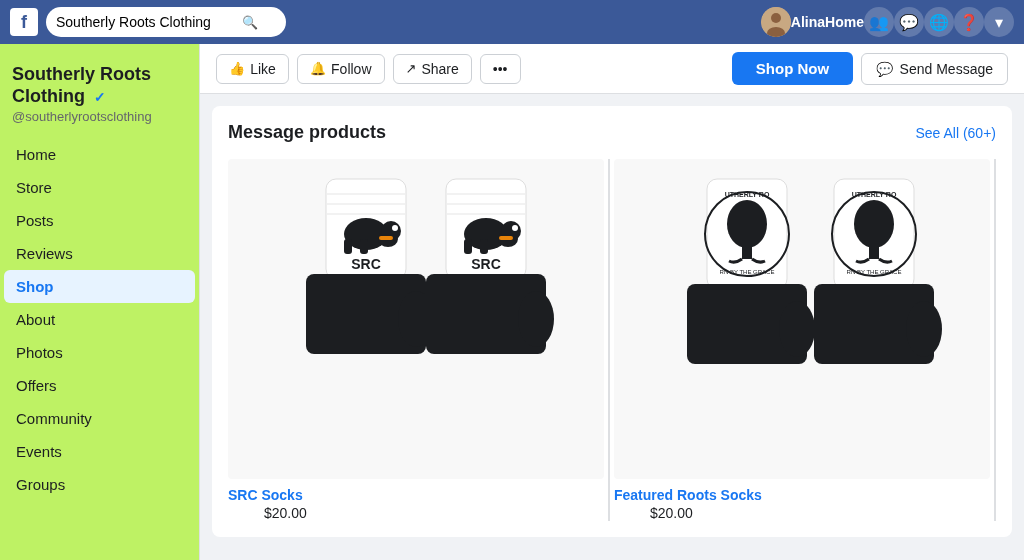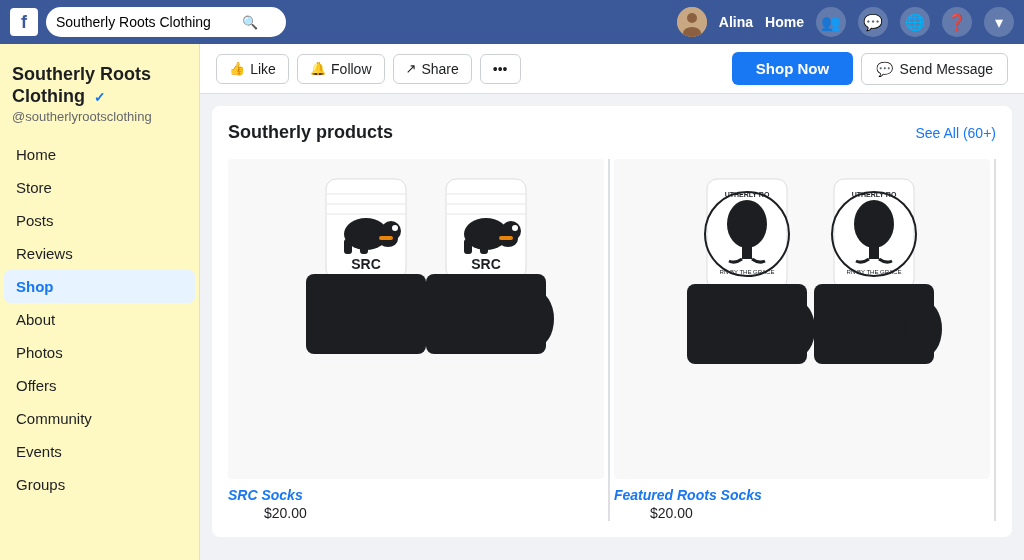--- a/index.html
+++ b/index.html
@@ -5,31 +5,31 @@
     * { margin: 0; padding: 0; box-sizing: border-box; }
     body { font-family: -apple-system, BlinkMacSystemFont, 'Segoe UI', Helvetica, Arial, sans-serif; background: #e9ebee; font-size: 14px; color: #1c1e21; width: 1024px; height: 560px; overflow: hidden; }
 
     
     .top-nav { background: #3b5998; height: 44px; display: flex; align-items: center; padding: 0 10px; gap: 8px; }
     .fb-logo { width: 28px; height: 28px; background: white; border-radius: 4px; display: flex; align-items: center; justify-content: center; font-weight: 900; font-size: 18px; color: #3b5998; flex-shrink: 0; }
     .search-bar { background: white; border-radius: 20px; display: flex; align-items: center; padding: 0 10px; height: 30px; width: 240px; gap: 6px; }
     .search-bar input { border: none; outline: none; font-size: 14px; width: 180px; }
     .search-icon-nav { color: #8e8e8e; font-size: 13px; }
     .nav-spacer { flex: 1; }
-    .nav-right { display: flex; align-items: center; gap: 12px; color: white; }
+    .nav-right { display: flex; align-items: center; gap: 0; color: white; }
     .nav-avatar { width: 30px; height: 30px; border-radius: 50%; background: #c8a882; overflow: hidden; display: flex; align-items: center; justify-content: center; font-size: 12px; }
     .nav-user-name { color: white; font-size: 14px; font-weight: 600; }
     .nav-home { color: white; font-size: 14px; font-weight: 600; }
     .nav-icon-circle { width: 30px; height: 30px; border-radius: 50%; background: rgba(255,255,255,0.2); display: flex; align-items: center; justify-content: center; color: white; font-size: 16px; cursor: pointer; }
 
     
     .page-layout { display: flex; height: calc(560px - 44px); }
 
     
-    .sidebar { width: 200px; background: #fef9c3; padding: 10px 0; overflow-y: auto; border-right: 1px solid #dddfe2; flex-shrink: 0; }
+    .sidebar { width: 200px; background: #bef264; padding: 10px 0; overflow-y: auto; border-right: 1px solid #dddfe2; flex-shrink: 0; }
     .sidebar-header { padding: 10px 12px 6px; }
     .sidebar-page-name { font-size: 18px; font-weight: 700; line-height: 1.2; color: #1c1e21; }
     .sidebar-verified { display: inline-block; color: #1877f2; font-size: 14px; margin-left: 4px; }
     .sidebar-username { font-size: 13px; color: #65676b; margin-top: 2px; }
     .sidebar-nav { margin-top: 8px; }
     .sidebar-nav-item { padding: 8px 12px; cursor: pointer; font-size: 15px; color: #1c1e21; display: block; border-radius: 6px; margin: 0 4px; }
     .sidebar-nav-item.active { background: #e7f3ff; color: #1877f2; font-weight: 600; }
 
     
     .main-content { flex: 1; overflow-y: auto; background: #f0f2f5; }
@@ -43,21 +43,21 @@
     .send-message-btn { display: flex; align-items: center; gap: 6px; padding: 7px 14px; border: 1px solid #ccd0d5; border-radius: 6px; background: white; cursor: pointer; font-size: 14px; color: #1c1e21; font-weight: 500; }
 
     
     .products-section { background: white; margin: 12px; border-radius: 8px; padding: 16px; }
     .products-header { display: flex; align-items: center; justify-content: space-between; margin-bottom: 16px; }
     .products-title { font-size: 18px; font-weight: 700; }
     .see-all-link { color: #1877f2; font-size: 14px; cursor: pointer; }
     .products-grid { display: flex; gap: 4px; overflow: hidden; }
     .product-card { flex: 1; cursor: pointer; min-width: 0; }
     .product-image { width: 100%; height: 320px; background: #f8f8f8; border-radius: 4px; overflow: hidden; display: flex; align-items: flex-start; justify-content: center; position: relative; }
-    .product-name { color: #1877f2; font-size: 14px; font-weight: 600; margin-top: 8px; font-style: italic; }
+    .product-name { color: #1877f2; font-size: 14px; font-weight: 600; margin-top: 8px; }
     .product-price { font-size: 14px; color: #1c1e21; margin-top: 2px; margin-left: 36px; }
 
     
     .product-divider { width: 2px; background: #dddfe2; flex-shrink: 0; }
   </style>
 </head>
 <body>
 
 <nav class="top-nav">
   <div class="fb-logo">f</div>
@@ -130,21 +130,21 @@
       <div class="action-spacer"></div>
       <button class="shop-now-btn">Shop Now</button>
       <button class="send-message-btn">
         <span>💬</span>
         <span>Send Message</span>
       </button>
     </div>
 
     <div class="products-section">
       <div class="products-header">
-        <span class="products-title">Southerly products</span>
+        <span class="products-title">Message products</span>
         <a class="see-all-link">See All (60+)</a>
       </div>
 
       <div class="products-grid">
 
         <div class="product-card">
           <div class="product-image">
 
             <svg width="280" height="300" viewBox="0 0 280 300">
 

